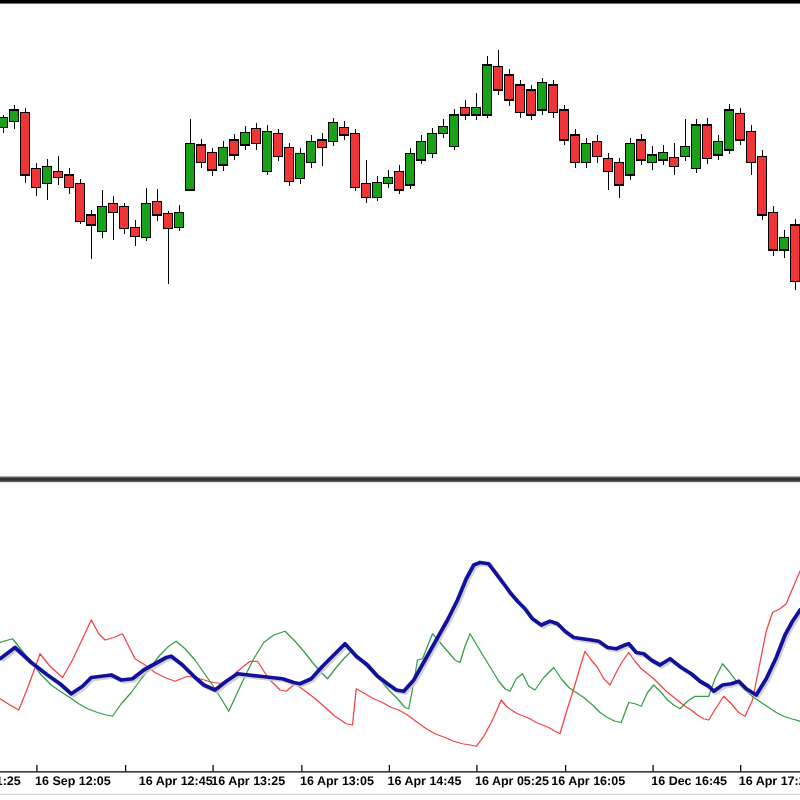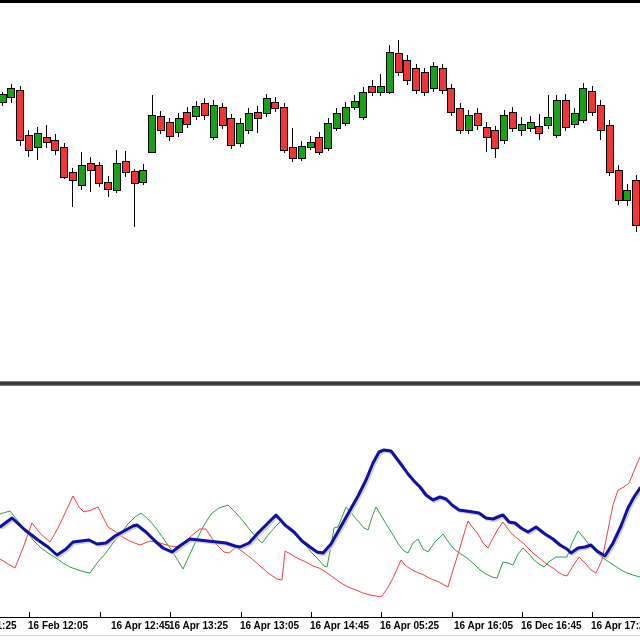--- a/index.html
+++ b/index.html
@@ -323,32 +323,32 @@
       </g>
       <polyline points="0,514 10,511 18,521 26,531 33,540 41,548 48,553 56,558 63,563 70,567 78,570 85,572 90,573 97,563 105,554 113,543 121,533 128,524 135,517 141,513 148,519 156,528 163,538 170,548 177,559 183,569 189,556 196,541 203,527 211,514 219,508 228,505 236,513 243,521 250,530 257,538 262,543 269,534 275,527 281,521 288,528 294,534 300,540 306,546 312,553 318,559 324,566 327,567 331,546 334,528 338,527 342,517 346,507 352,514 358,521 364,528 368,530 372,517 376,507 382,517 388,527 393,535 399,545 404,551 408,553 413,543 418,539 423,549 428,552 435,542 443,534 449,543 455,550 461,554 467,558 474,564 480,570 486,574 492,577 497,578 503,562 508,563 513,565 518,554 523,548 529,554 534,560 539,564 544,567 550,561 556,557 562,557 567,557 572,543 578,531 584,538 590,546 596,552 603,558 609,562 615,566 621,570 627,573 633,575 640,577" fill="none" stroke="#2f9e44" stroke-width="1" stroke-linejoin="round" stroke-linecap="round"></polyline>
       <polyline points="0,559 8,564 15,568 23,548 32,523 40,533 50,542 58,528 66,511 73,496 79,507 84,512 91,510 98,507 103,517 108,527 116,532 124,538 132,542 140,545 150,541 160,543 170,546 180,547 190,537 200,529 206,529 215,543 224,552 229,553 236,547 243,552 251,558 259,565 268,573 277,579 282,580 285,551 292,555 299,559 306,562 313,566 319,568 326,572 334,578 341,583 348,587 356,590 363,593 370,595 376,596 381,597 387,589 393,578 398,567 401,560 405,565 409,568 414,571 419,573 424,575 429,578 434,580 439,582 444,585 448,587 453,570 459,551 464,534 468,521 473,528 478,534 483,543 488,548 493,538 498,529 503,522 508,529 513,535 518,539 523,543 528,548 533,553 538,557 543,561 548,565 553,568 558,572 563,575 567,576 573,566 579,557 585,563 591,570 596,573 602,560 608,530 613,505 618,490 624,487 629,483 634,471 640,457" fill="none" stroke="#f24040" stroke-width="1" stroke-linejoin="round" stroke-linecap="round"></polyline>
       <polyline points="0,527 12,518 25,530 38,540 48,547 57,555 66,549 73,542 81,541 89,540 97,544 106,543 115,536 124,531 133,526 137,525 146,532 155,541 163,548 172,552 181,545 190,539 199,540 208,541 217,542 226,543 235,546 240,547 249,543 258,533 268,523 276,515 285,525 294,532 302,541 310,547 317,552 323,553 331,544 340,528 349,512 358,496 366,480 373,463 379,452 384,450 391,451 397,459 403,467 408,474 414,481 420,487 426,495 433,500 440,497 446,499 452,505 459,510 466,511 473,512 479,513 486,518 493,519 500,516 503,515 509,522 515,523 521,528 528,532 536,527 545,534 553,539 560,545 567,549 571,553 578,548 585,547 591,545 597,551 605,556 613,543 621,526 628,508 634,497 640,488" fill="none" stroke="#c9c9c9" stroke-width="3" transform="translate(1.5,1.5)" stroke-linejoin="round" opacity="0.85"></polyline>
       <polyline points="0,527 12,518 25,530 38,540 48,547 57,555 66,549 73,542 81,541 89,540 97,544 106,543 115,536 124,531 133,526 137,525 146,532 155,541 163,548 172,552 181,545 190,539 199,540 208,541 217,542 226,543 235,546 240,547 249,543 258,533 268,523 276,515 285,525 294,532 302,541 310,547 317,552 323,553 331,544 340,528 349,512 358,496 366,480 373,463 379,452 384,450 391,451 397,459 403,467 408,474 414,481 420,487 426,495 433,500 440,497 446,499 452,505 459,510 466,511 473,512 479,513 486,518 493,519 500,516 503,515 509,522 515,523 521,528 528,532 536,527 545,534 553,539 560,545 567,549 571,553 578,548 585,547 591,545 597,551 605,556 613,543 621,526 628,508 634,497 640,488" fill="none" stroke="#11119c" stroke-width="3" stroke-linejoin="round" stroke-linecap="round"></polyline>
     </svg>
   <div class="time-axis">
     <div class="axline" style="background: rgb(0, 0, 0);"></div>
   <div class="tlabel" style="left: -42px; color: rgb(0, 0, 0);">16 Apr 11:25</div>
       <div class="tick" style="left: 29px; background: rgb(0, 0, 0);"></div>
-      <div class="tlabel" style="left: 28px; color: rgb(0, 0, 0);">16 Feb 12:05</div>
+      <div class="tlabel" style="left: 28px; color: rgb(0, 0, 0);">16 Sep 12:05</div>
       <div class="tick" style="left: 100px; background: rgb(0, 0, 0);"></div>
       <div class="tlabel" style="left: 111px; color: rgb(0, 0, 0);">16 Apr 12:45</div>
       <div class="tick" style="left: 170px; background: rgb(0, 0, 0);"></div>
       <div class="tlabel" style="left: 169px; color: rgb(0, 0, 0);">16 Apr 13:25</div>
       <div class="tick" style="left: 241px; background: rgb(0, 0, 0);"></div>
       <div class="tlabel" style="left: 240px; color: rgb(0, 0, 0);">16 Apr 13:05</div>
       <div class="tick" style="left: 311px; background: rgb(0, 0, 0);"></div>
       <div class="tlabel" style="left: 310px; color: rgb(0, 0, 0); text-align: right;">16 Apr 14:45</div>
       <div class="tick" style="left: 381px; background: rgb(0, 0, 0);"></div>
       <div class="tlabel" style="left: 380px; color: rgb(0, 0, 0);">16 Apr 05:25</div>
       <div class="tick" style="left: 452px; background: rgb(0, 0, 0);"></div>
-      <div class="tlabel" style="left: 454px; color: rgb(0, 0, 0); text-align: center;">16 Apr 16:05</div>
+      <div class="tlabel" style="left: 441px; color: rgb(0, 0, 0); text-align: center;">16 Apr 16:05</div>
       <div class="tick" style="left: 522px; background: rgb(0, 0, 0);"></div>
       <div class="tlabel" style="left: 521px; color: rgb(0, 0, 0);">16 Dec 16:45</div>
       <div class="tick" style="left: 592px; background: rgb(0, 0, 0);"></div>
       <div class="tlabel" style="left: 591px; color: rgb(0, 0, 0);">16 Apr 17:25</div>
     </div>
   <div class="bottom-rule" style="background: rgb(216, 216, 216);"></div>
 </div>
 
 </body></html>

